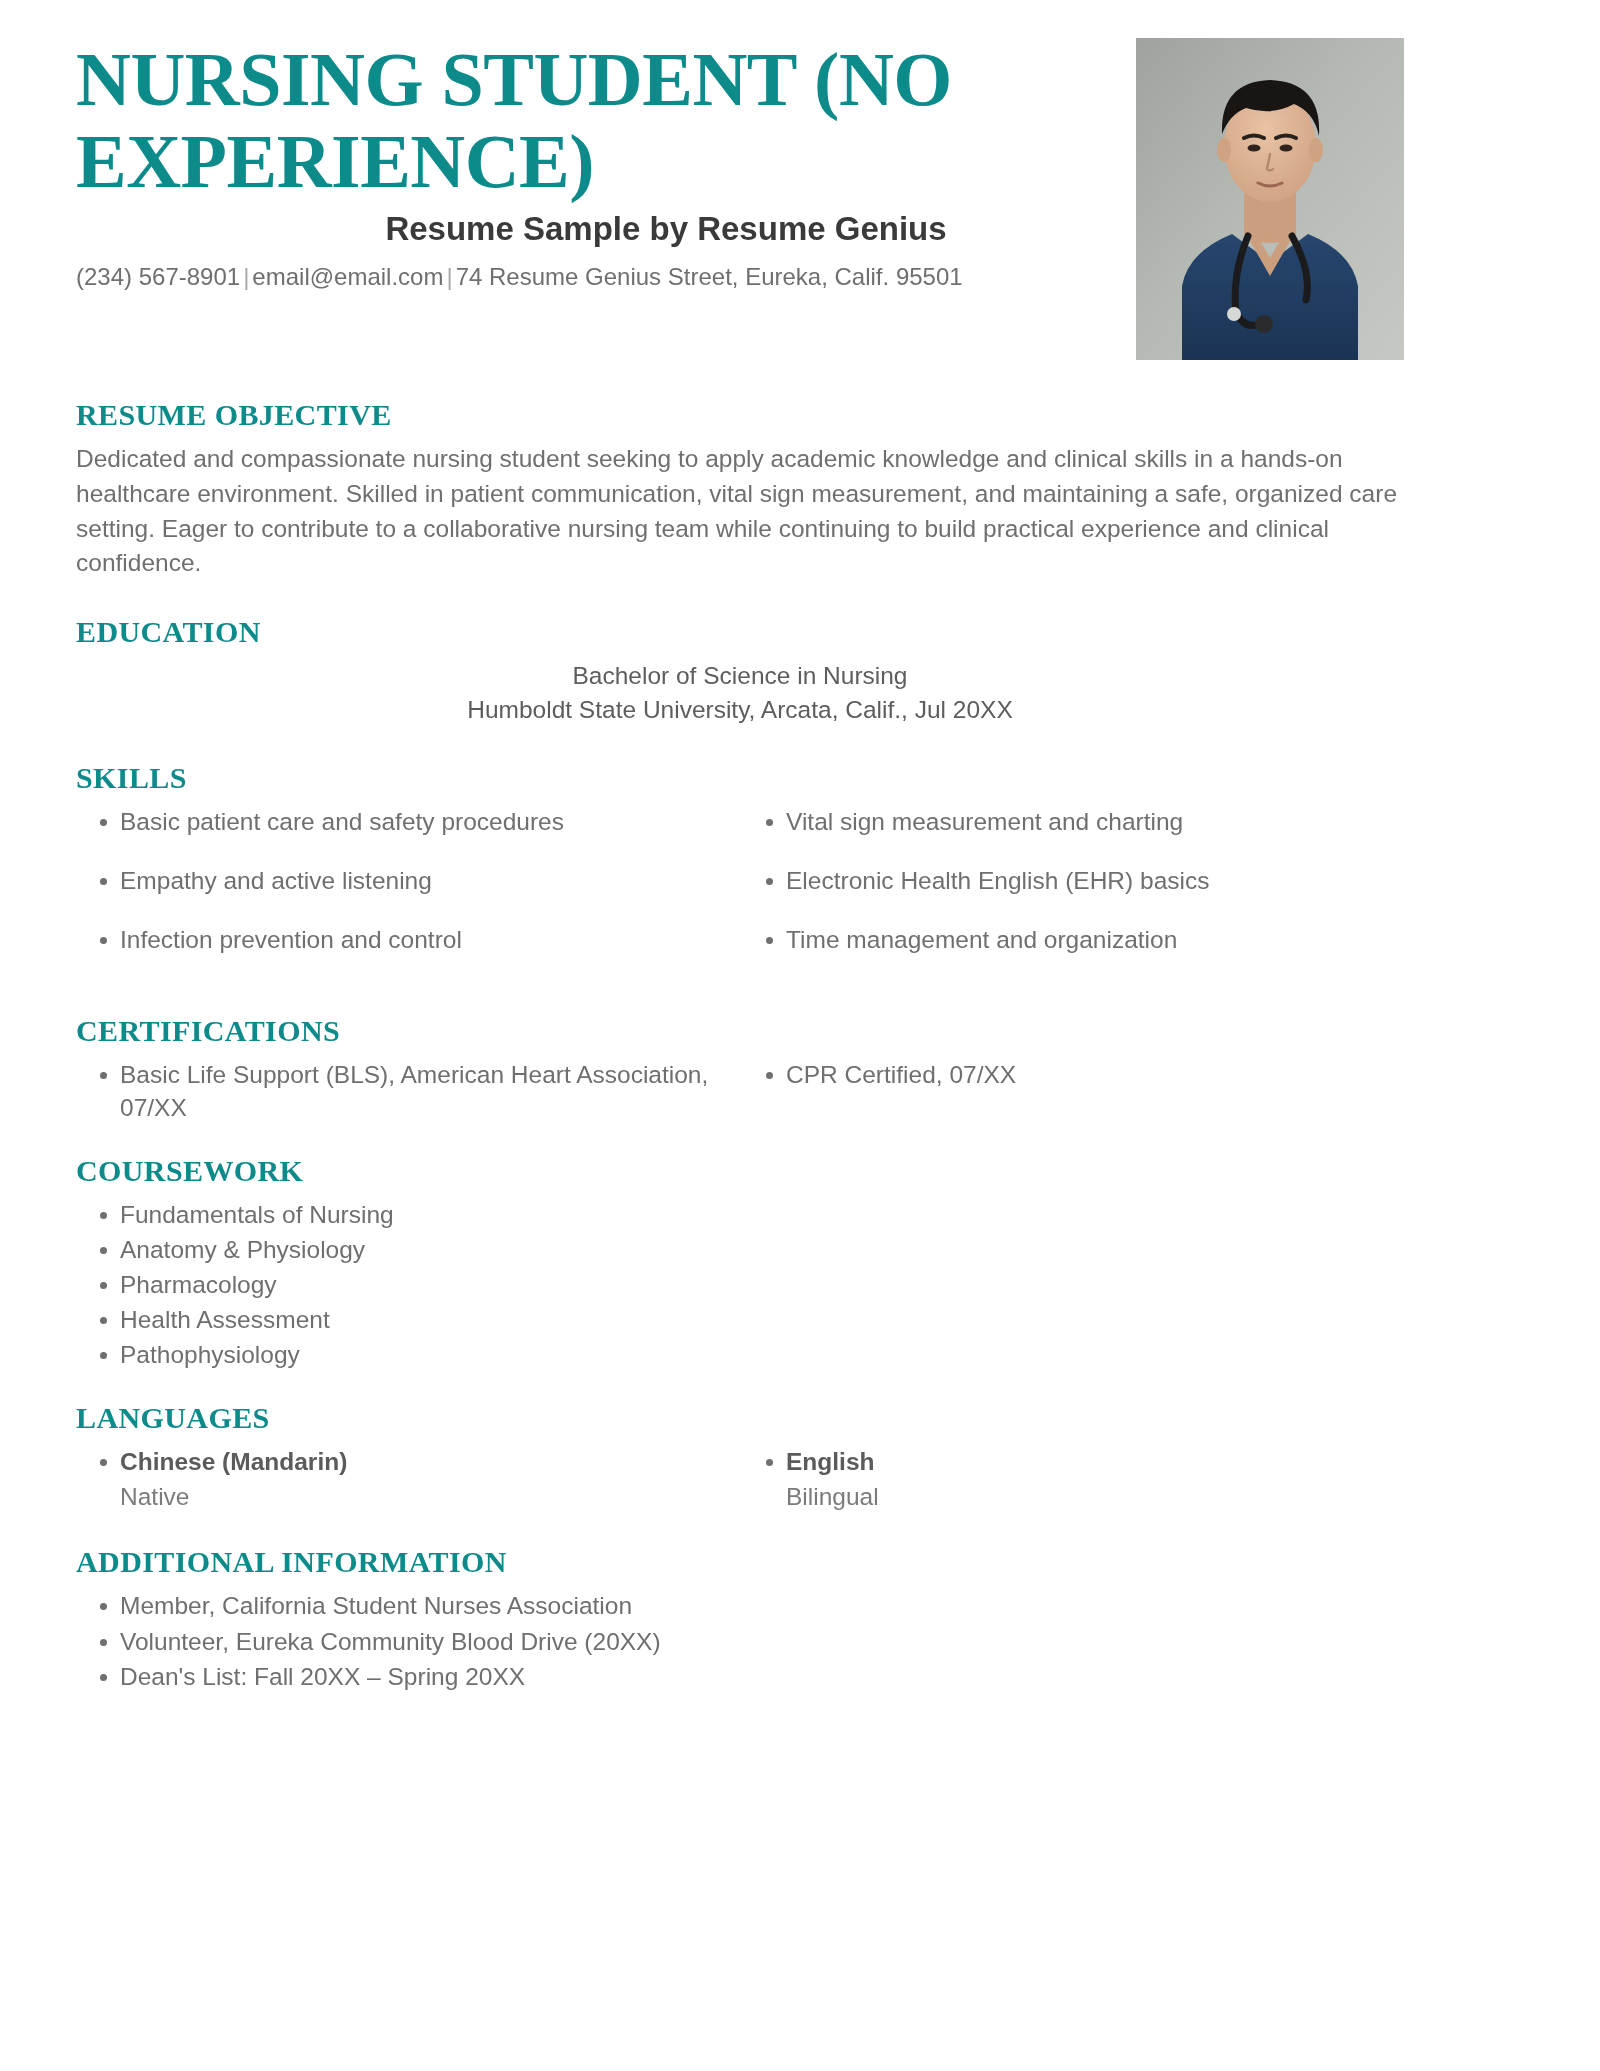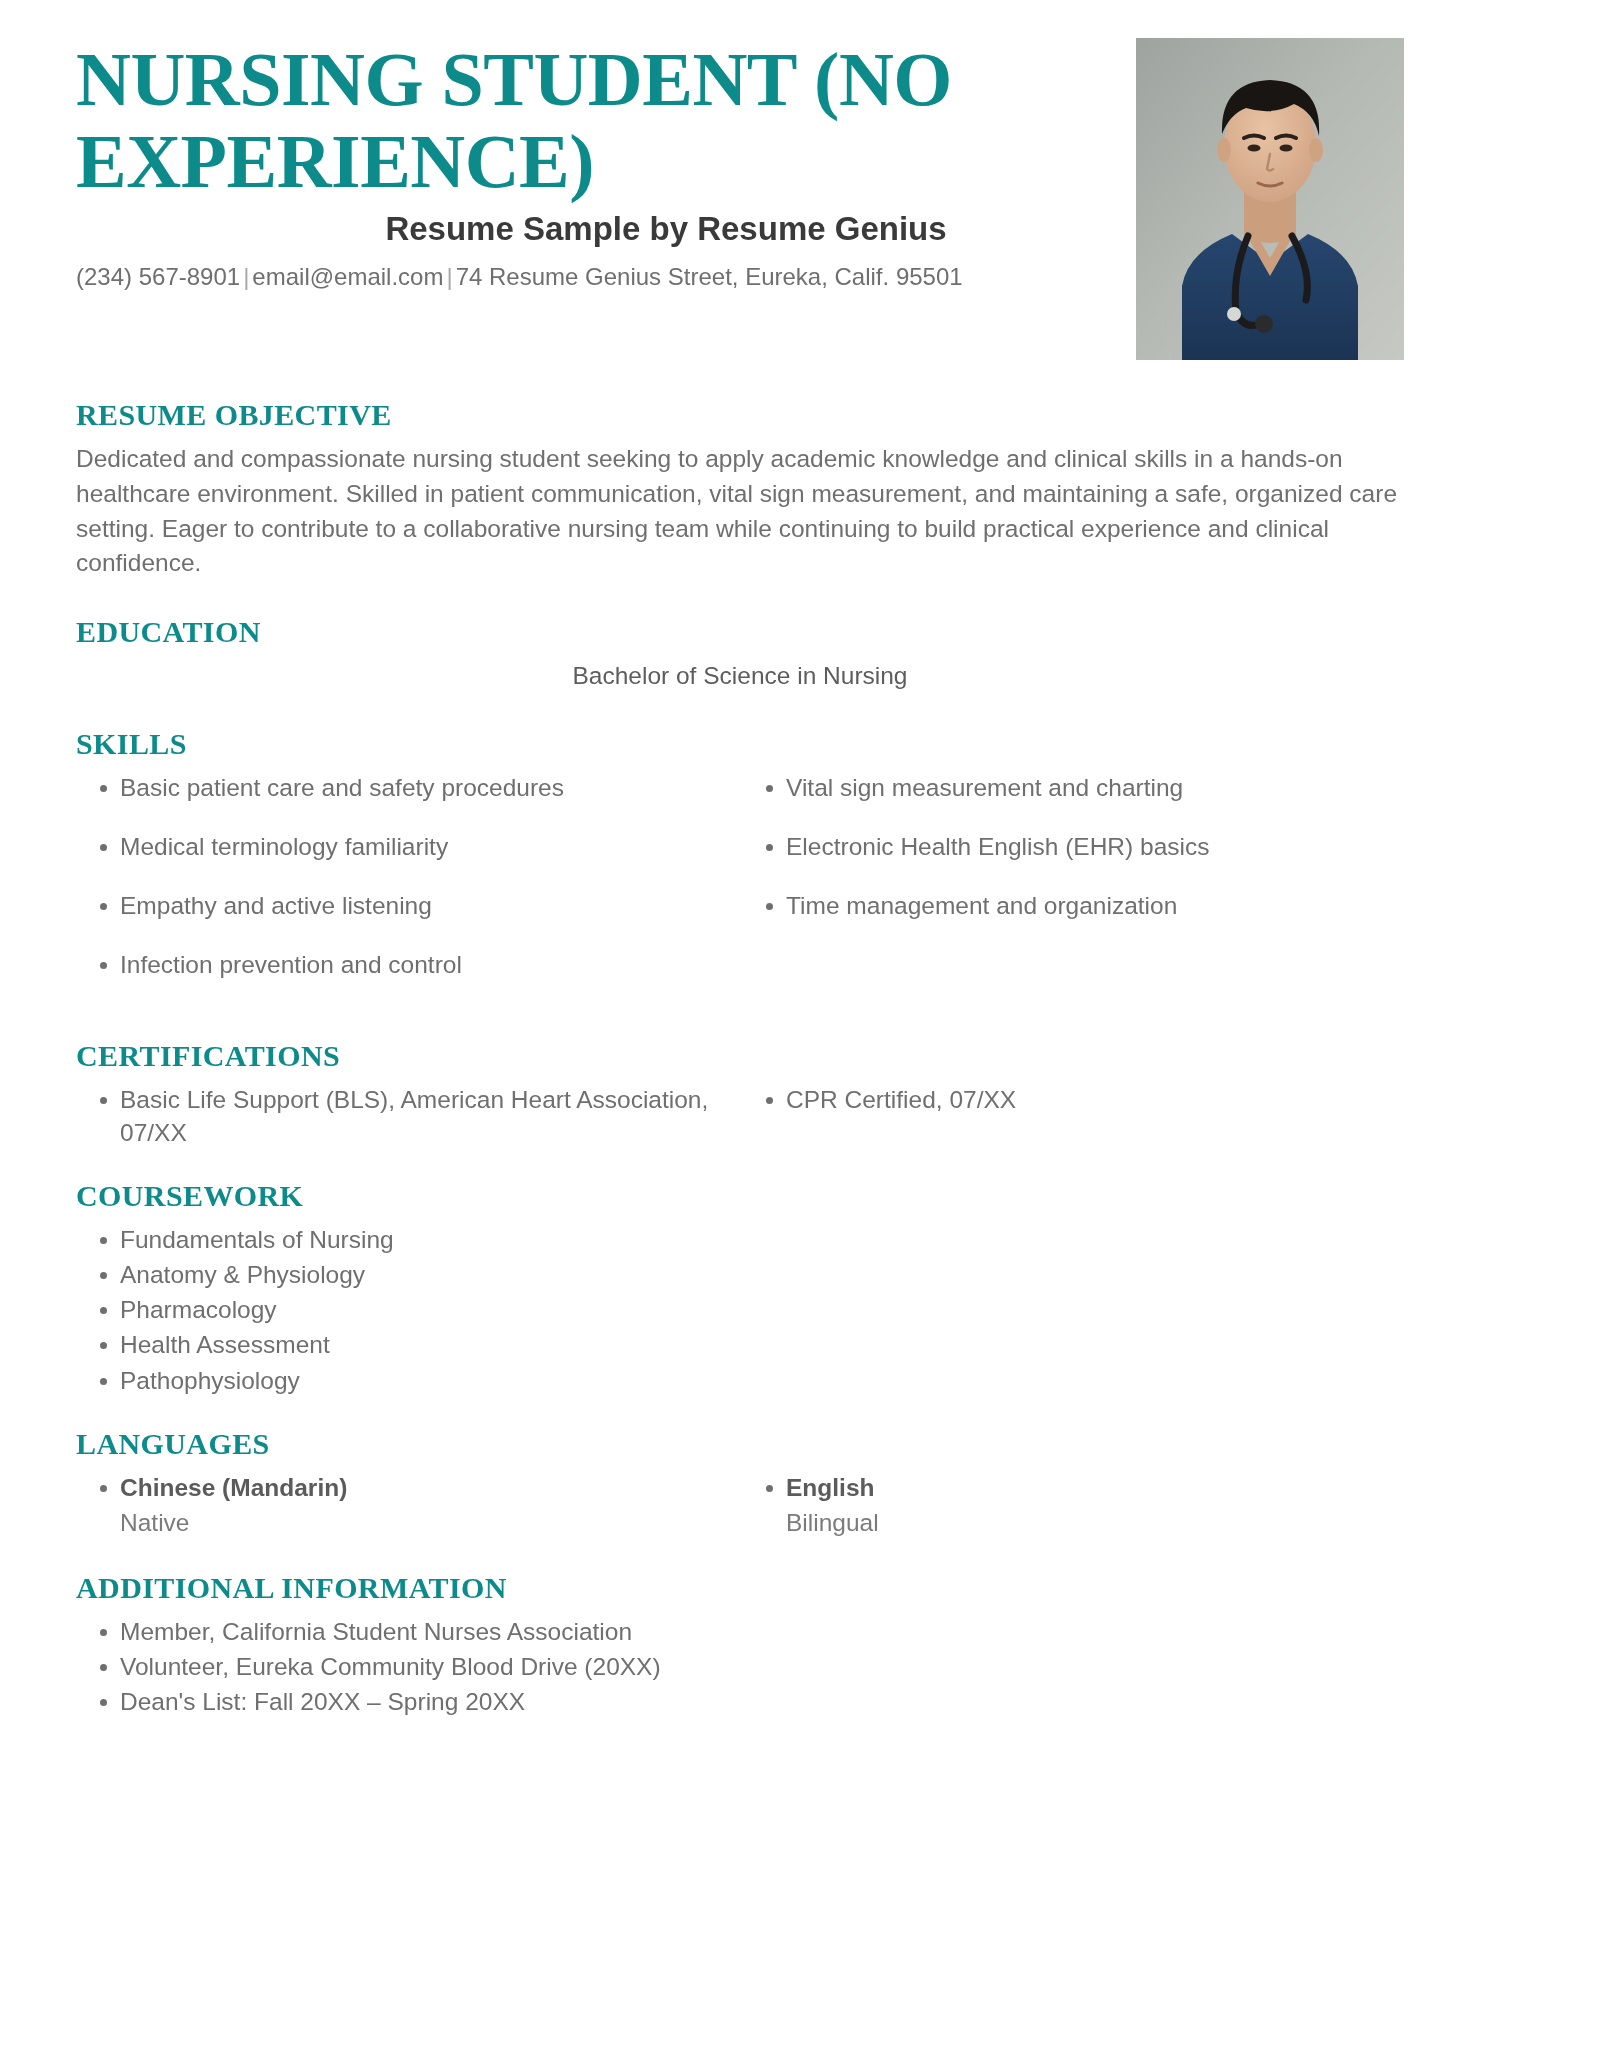--- a/index.html
+++ b/index.html
@@ -231,30 +231,30 @@
     <h2 class="section-heading">RESUME OBJECTIVE</h2>
     <div class="section-body">
       <p class="objective-text">Dedicated and compassionate nursing student seeking to apply academic knowledge and clinical skills in a hands-on healthcare environment. Skilled in patient communication, vital sign measurement, and maintaining a safe, organized care setting. Eager to contribute to a collaborative nursing team while continuing to build practical experience and clinical confidence.</p>
     </div>
   </div>
 
   <div class="section sec-education">
     <h2 class="section-heading">EDUCATION</h2>
     <div class="edu-block">
       <p class="edu-line">Bachelor of Science in Nursing</p>
+      <p class="edu-line">Humboldt State University, Arcata, Calif., Jul 20XX</p>
     </div>
   </div>
 
   <div class="section sec-skills">
     <h2 class="section-heading">SKILLS</h2>
     <div class="two-col">
       <div class="col col-left">
         <ul class="bullets spaced">
           <li>Basic patient care and safety procedures</li>
-          <li>Medical terminology familiarity</li>
           <li>Empathy and active listening</li>
           <li>Infection prevention and control</li>
         </ul>
       </div>
       <div class="col col-right">
         <ul class="bullets spaced">
           <li>Vital sign measurement and charting</li>
           <li>Electronic Health English (EHR) basics</li>
           <li>Time management and organization</li>
         </ul>

